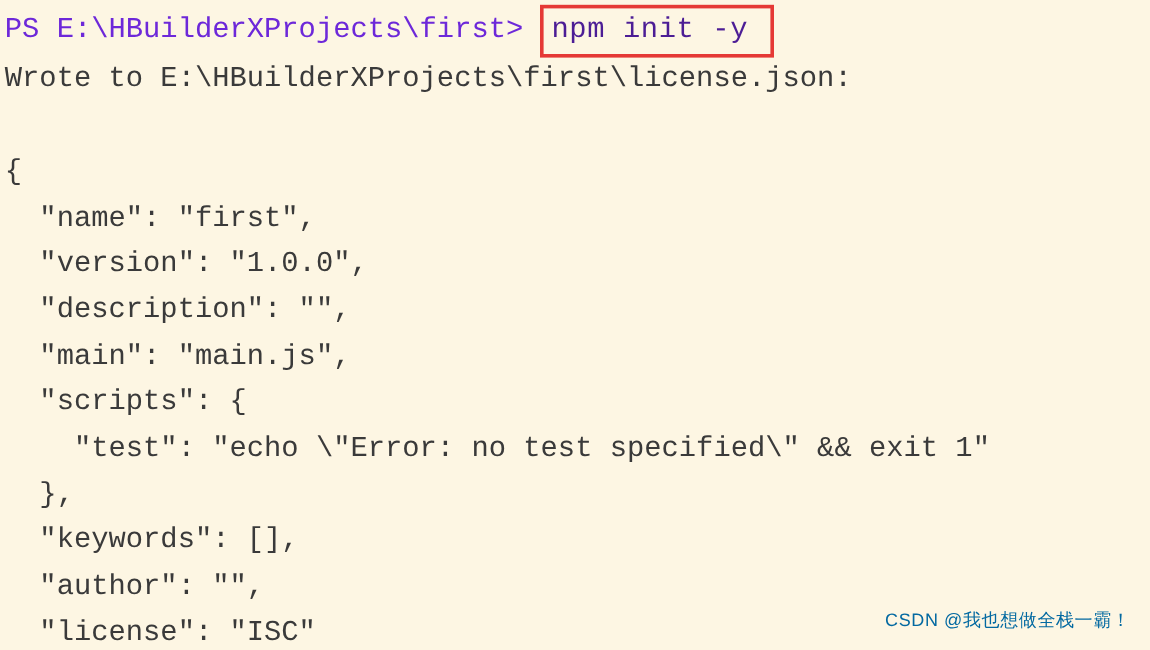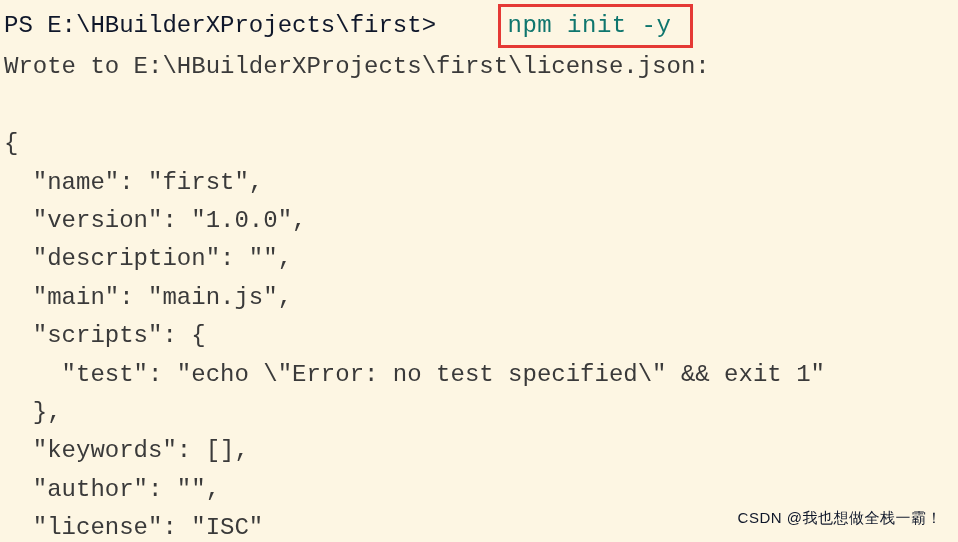--- a/index.html
+++ b/index.html
@@ -15,40 +15,39 @@
       padding: 4px;
       width: 958px;
       height: 542px;
       position: relative;
       line-height: 1.6;
     }
     .terminal-line {
       white-space: pre;
     }
     .prompt {
-      color: #0f172a;
+      color: #6d28d9;
     }
     .highlighted-command {
       border: 3px solid #e53935;
       padding: 0 4px 0 6px;
       display: inline-block;
-      color: #0f766e;
+      color: #4c1d95;
       letter-spacing: 0.5px;
-      margin-left: 48px;
     }
     .json-content {
       color: #3a3a3a;
       white-space: pre;
     }
     .watermark {
       position: absolute;
       bottom: 12px;
       right: 16px;
       font-size: 15px;
-      color: #0f172a;
+      color: #0369a1;
       font-family: Arial, sans-serif;
       letter-spacing: 0.5px;
     }
   </style>
 </head>
 <body>
 
 <div class="terminal-line"><span class="prompt">PS E:\HBuilderXProjects\first&gt; </span><span class="highlighted-command">npm init -y </span></div>
 <div class="terminal-line">Wrote to E:\HBuilderXProjects\first\license.json:</div>
 <div class="terminal-line"> </div>

